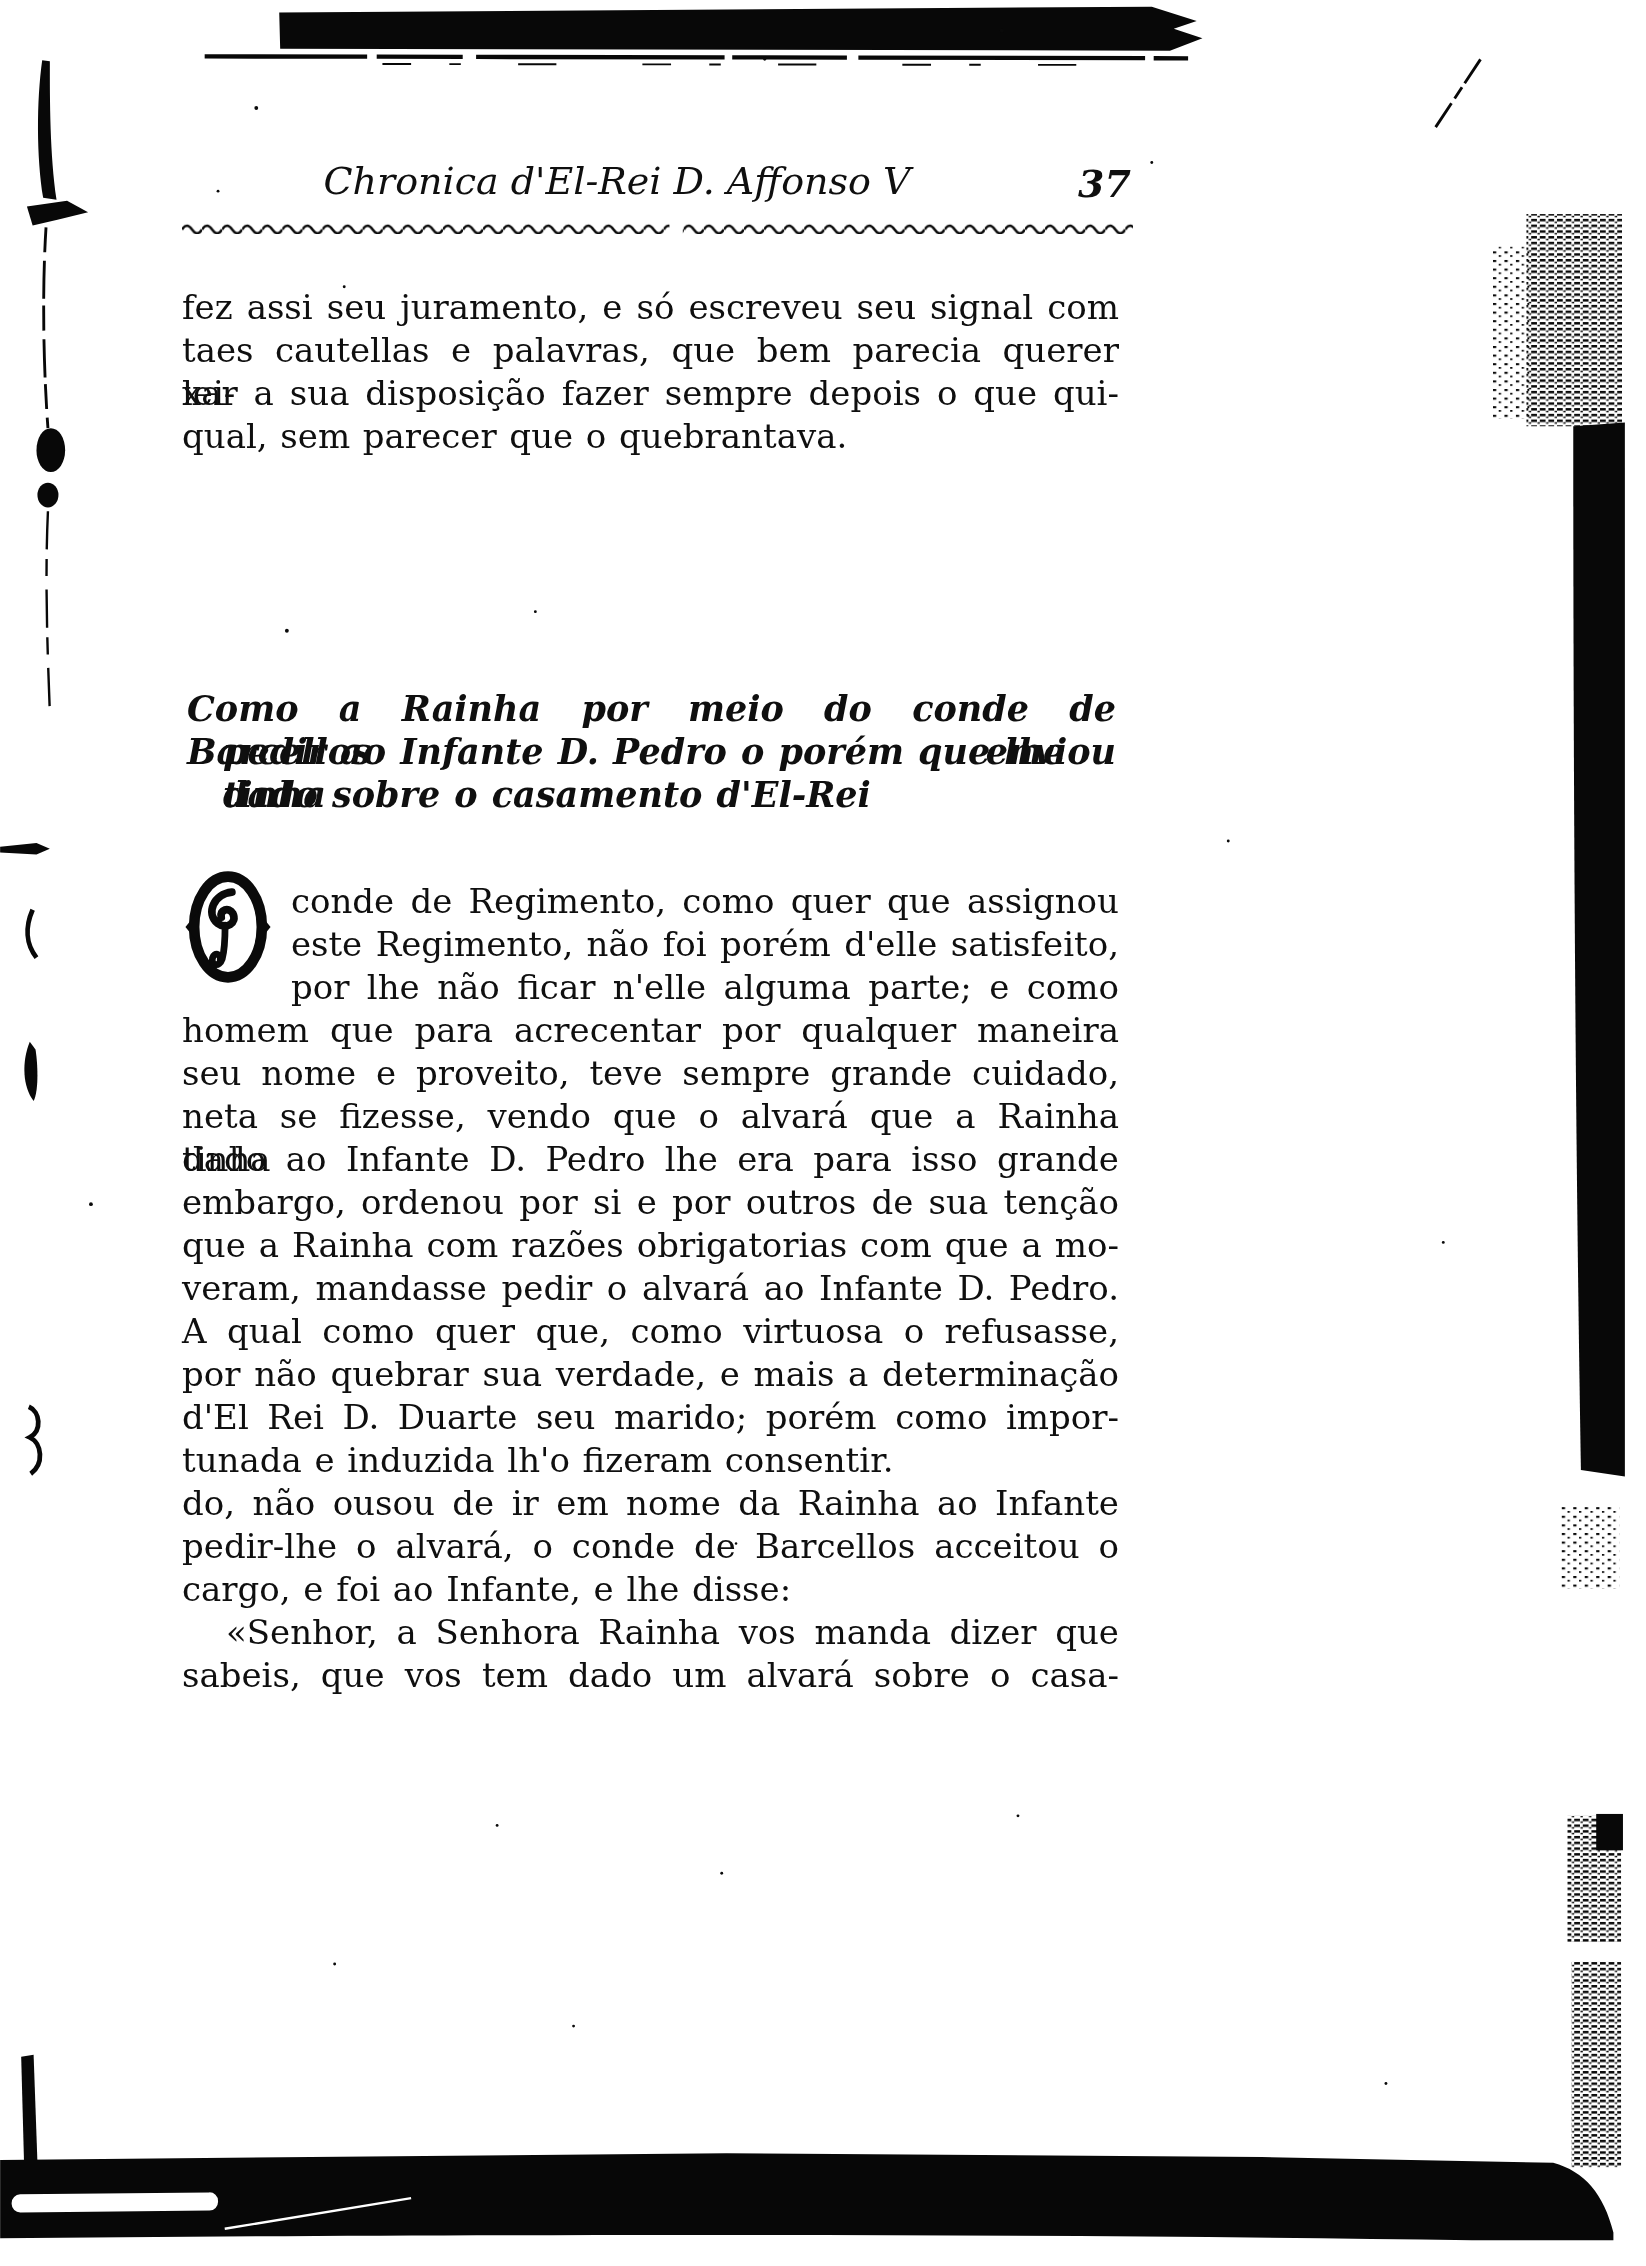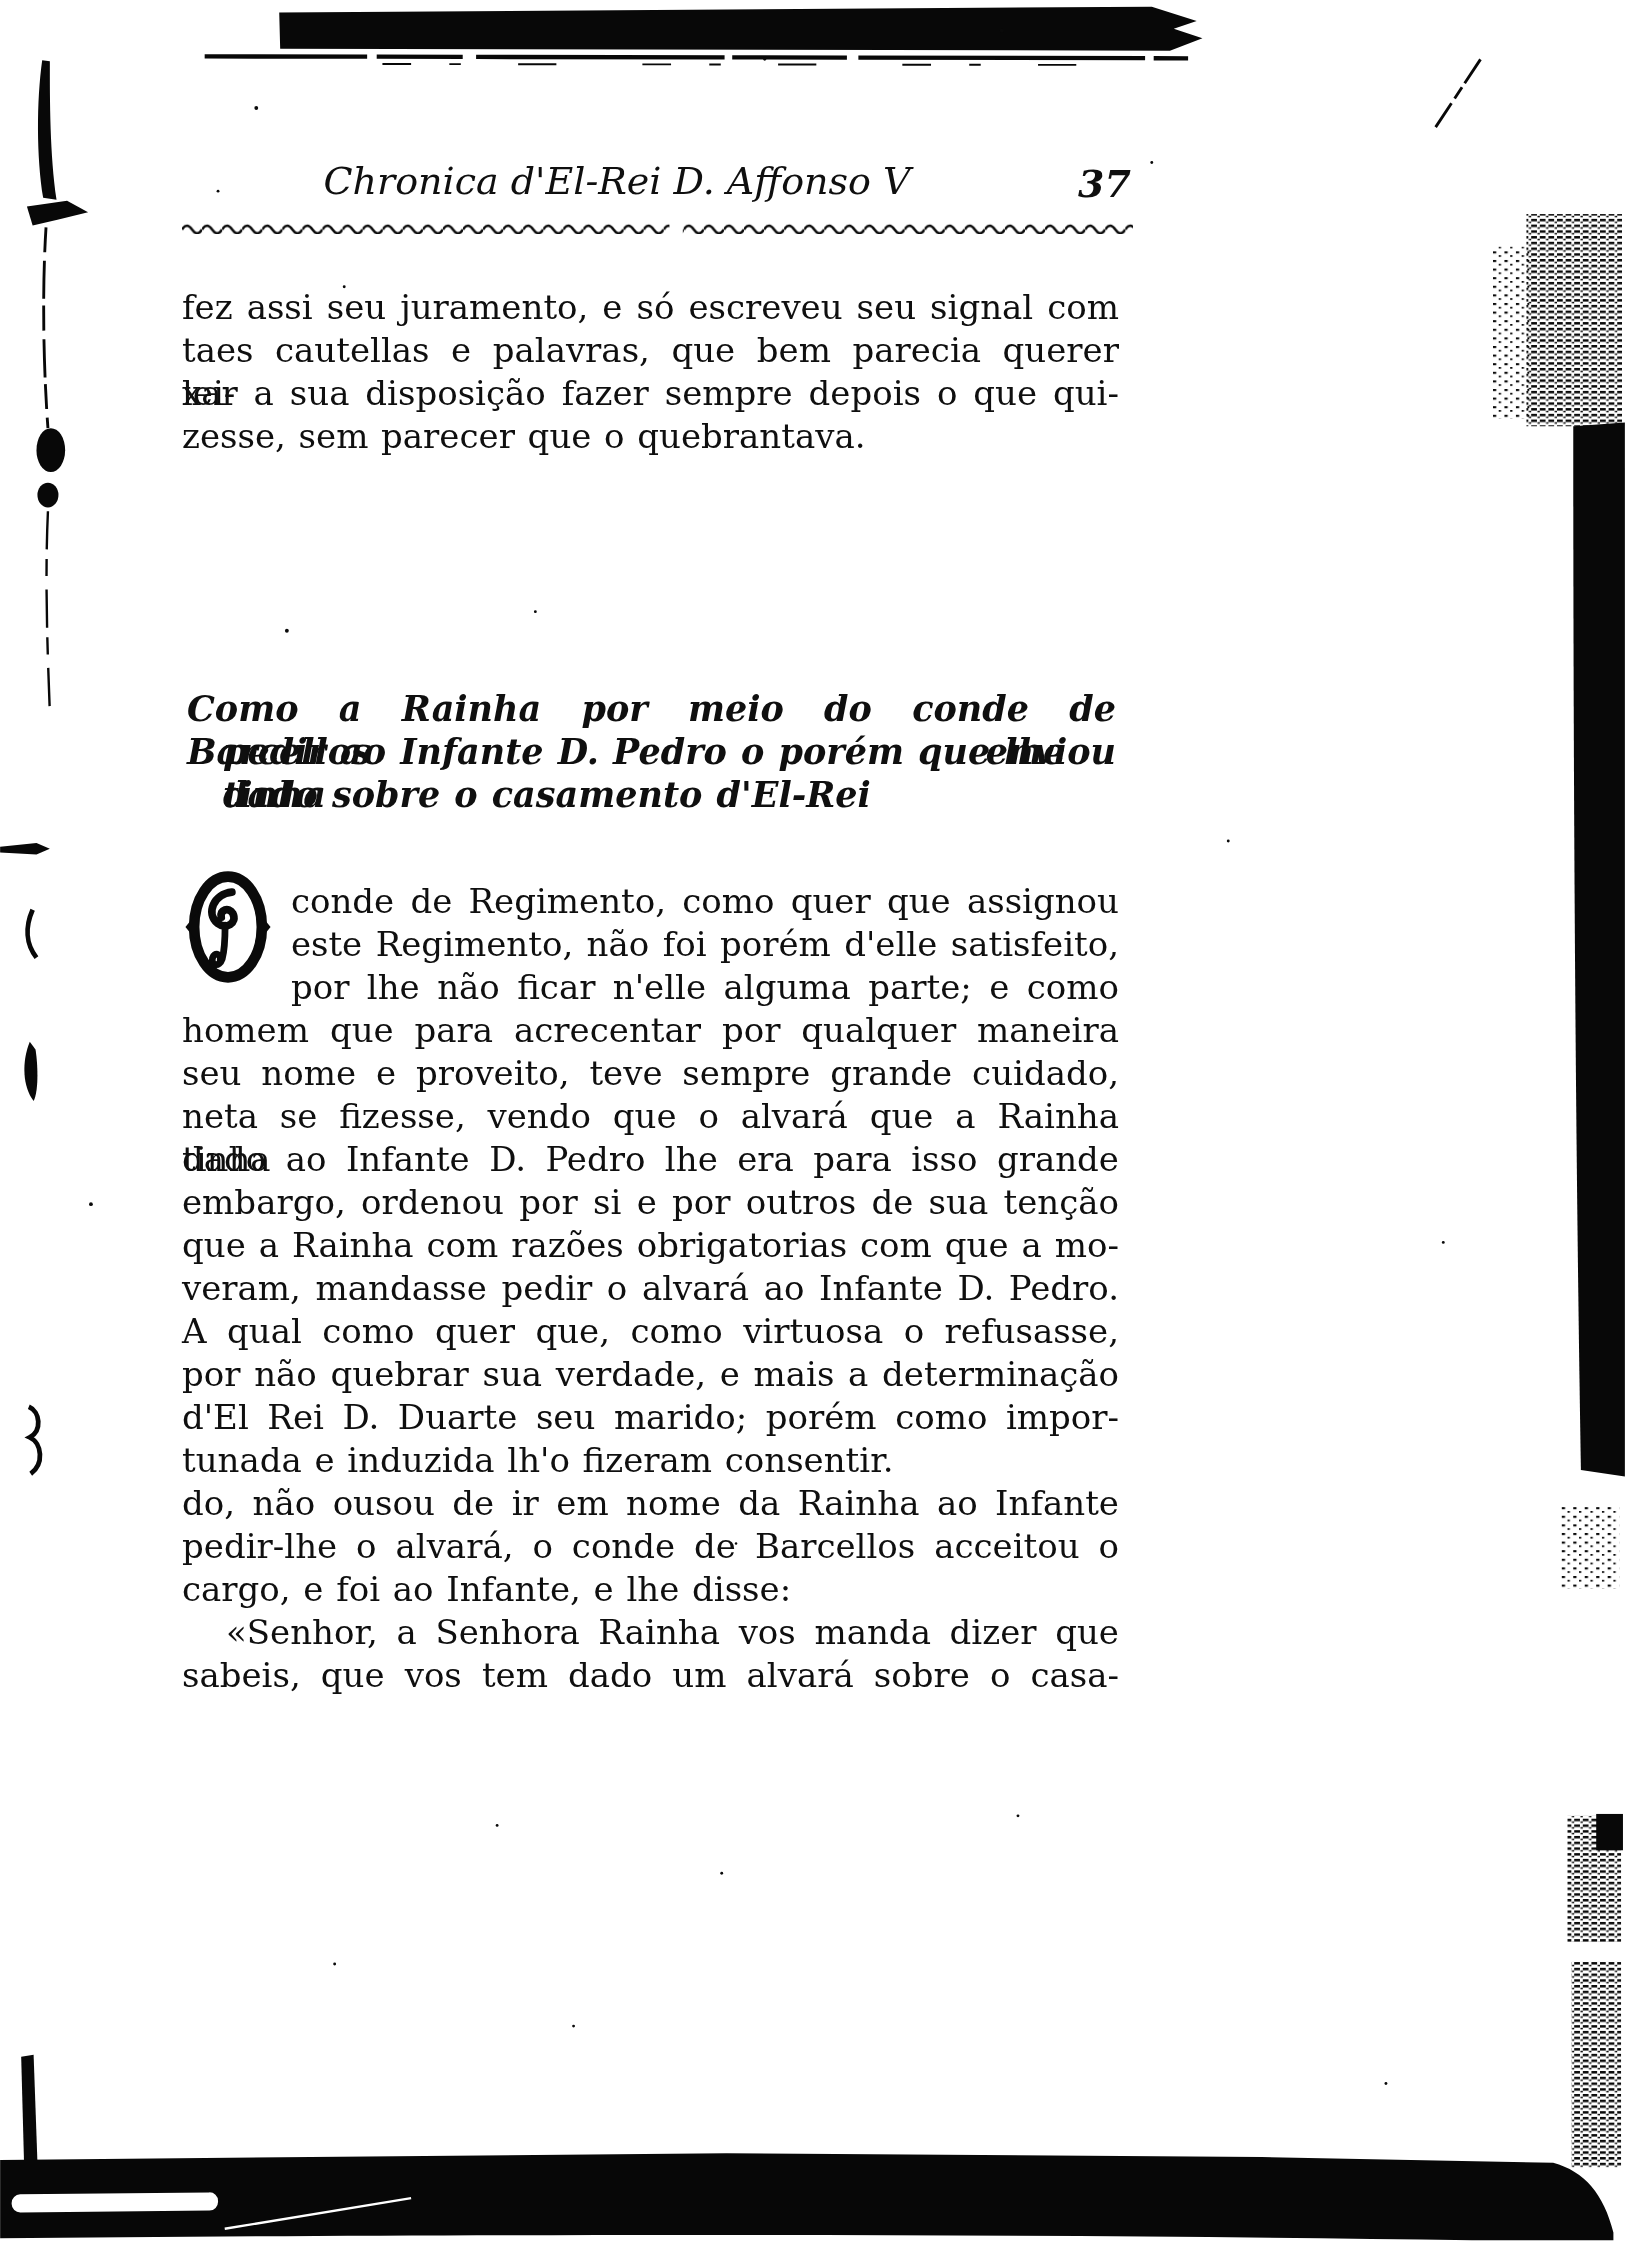--- a/index.html
+++ b/index.html
@@ -115,21 +115,21 @@
       </pattern>
     </defs>
     <rect x="0" y="0" width="510" height="16" fill="url(#wv)"></rect>
     <rect x="524" y="0" width="471" height="16" fill="url(#wv)"></rect>
   </svg>
 
   <div class="para" id="intro">
       <div class="line just">fez assi seu juramento, e só escreveu seu signal com</div>
       <div class="line just">taes cautellas e palavras, que bem parecia querer lei-</div>
       <div class="line just">xar a sua disposição fazer sempre depois o que qui-</div>
-      <div class="line">zesse, sem parecer que o quebrantava.</div>
+      <div class="line">qual, sem parecer que o quebrantava.</div>
     </div>
 
 
   <div class="para" id="summary">
       <div class="line just">Como a Rainha por meio do conde de Barcellos enviou</div>
       <div class="line">pedir ao Infante D. Pedro o porém que lhe tinha</div>
       <div class="line">dado sobre o casamento d'El-Rei</div>
     </div>
 
   <div class="para" id="main">

